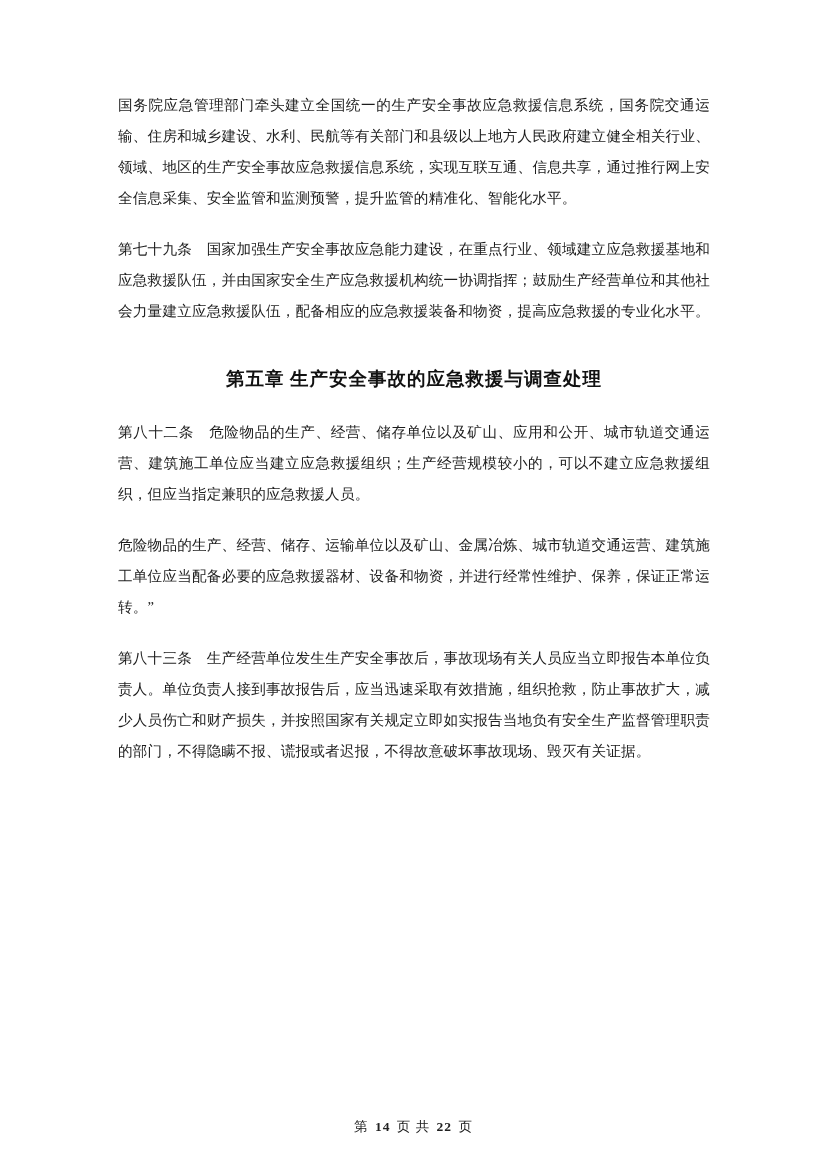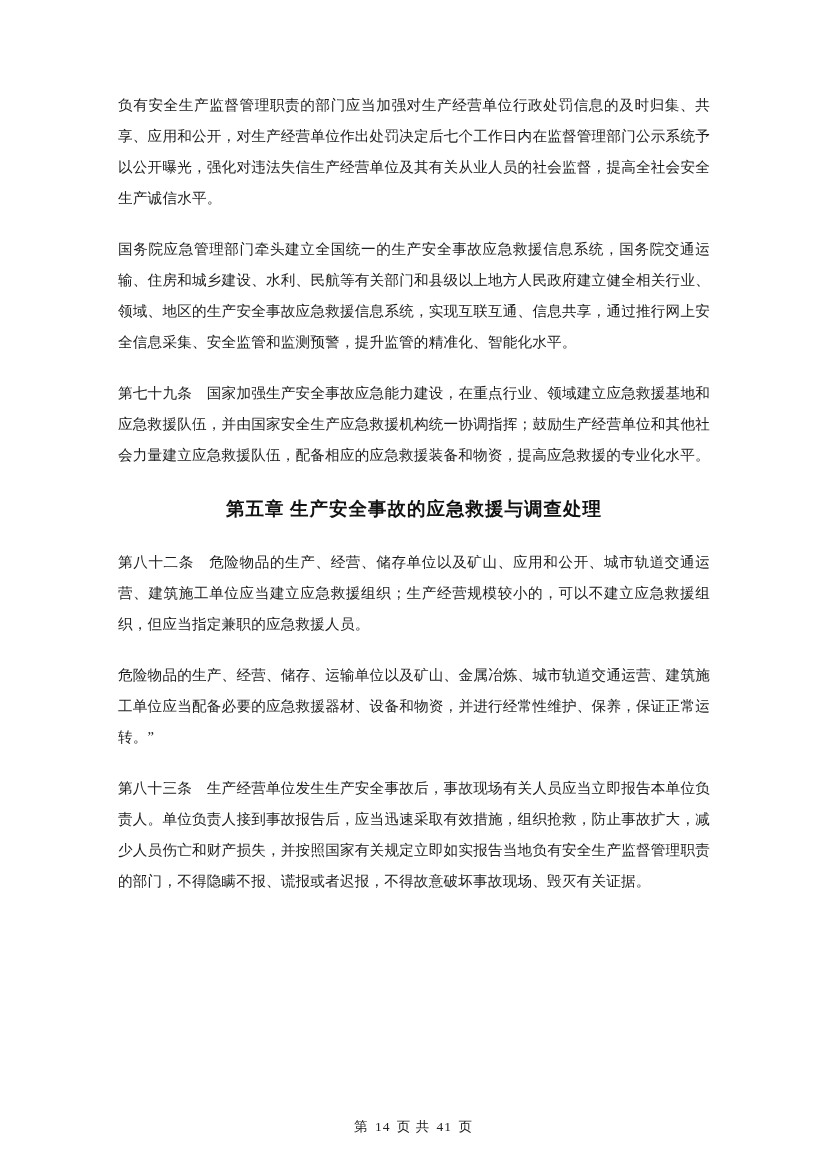--- a/index.html
+++ b/index.html
@@ -32,64 +32,63 @@
   p.para {
     margin: 0 0 20px 0;
     font-size: 14.6px;
     line-height: 31px;
     text-align: justify;
     text-justify: inter-ideograph;
     letter-spacing: 0.2px;
     color: #1c1c1c;
   }
   h2.chapter {
-    margin: 22px 0 22px 0;
+    margin: 36px 0 22px 0;
     font-size: 18.5px;
     line-height: 32px;
     font-weight: bold;
     text-align: center;
     letter-spacing: 1px;
     color: #111111;
   }
   .footer {
     position: absolute;
     left: 0;
     right: 0;
     bottom: 34px;
     text-align: center;
     font-size: 13.5px;
     color: #222222;
     letter-spacing: 1px;
   }
   .footer .num {
-    font-weight: normal;
+    font-weight: bold;
     padding: 0 2px;
   }
   .footer span {
     display: inline-block;
   }
 </style>
 </head>
 <body>
 
 <div class="page">
   <div class="content">
 
-    <p class="para">负有安全生产监督管理职责的部门应当加强对生产经营单位行政处罚信息的及时归集、共享、应用和公开，对生产经营单位作出处罚决定后七个工作日内在监督管理部门公示系统予以公开曝光，强化对违法失信生产经营单位及其有关从业人员的社会监督，提高全社会安全生产诚信水平。</p>
     <p class="para">国务院应急管理部门牵头建立全国统一的生产安全事故应急救援信息系统，国务院交通运输、住房和城乡建设、水利、民航等有关部门和县级以上地方人民政府建立健全相关行业、领域、地区的生产安全事故应急救援信息系统，实现互联互通、信息共享，通过推行网上安全信息采集、安全监管和监测预警，提升监管的精准化、智能化水平。</p>
     <p class="para">第七十九条　国家加强生产安全事故应急能力建设，在重点行业、领域建立应急救援基地和应急救援队伍，并由国家安全生产应急救援机构统一协调指挥；鼓励生产经营单位和其他社会力量建立应急救援队伍，配备相应的应急救援装备和物资，提高应急救援的专业化水平。</p>
 
     <h2 class="chapter">第五章  生产安全事故的应急救援与调查处理</h2>
 
     <p class="para">第八十二条　危险物品的生产、经营、储存单位以及矿山、应用和公开、城市轨道交通运营、建筑施工单位应当建立应急救援组织；生产经营规模较小的，可以不建立应急救援组织，但应当指定兼职的应急救援人员。</p>
     <p class="para">危险物品的生产、经营、储存、运输单位以及矿山、金属冶炼、城市轨道交通运营、建筑施工单位应当配备必要的应急救援器材、设备和物资，并进行经常性维护、保养，保证正常运转。”</p>
     <p class="para">第八十三条　生产经营单位发生生产安全事故后，事故现场有关人员应当立即报告本单位负责人。单位负责人接到事故报告后，应当迅速采取有效措施，组织抢救，防止事故扩大，减少人员伤亡和财产损失，并按照国家有关规定立即如实报告当地负有安全生产监督管理职责的部门，不得隐瞒不报、谎报或者迟报，不得故意破坏事故现场、毁灭有关证据。</p>
 
   </div>
 
   <div class="footer">
     <span>第</span>
     <span class="num">14</span>
     <span>页 共</span>
-    <span class="num">41</span>
+    <span class="num">22</span>
     <span>页</span>
   </div>
 </div>
 
 </body></html>

